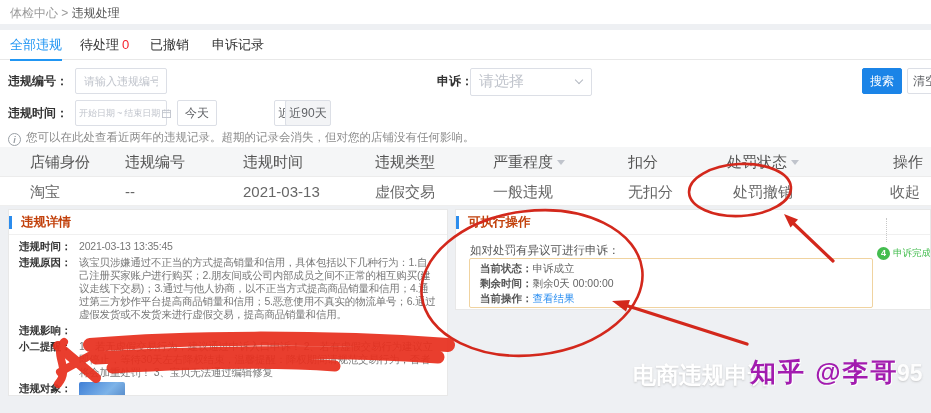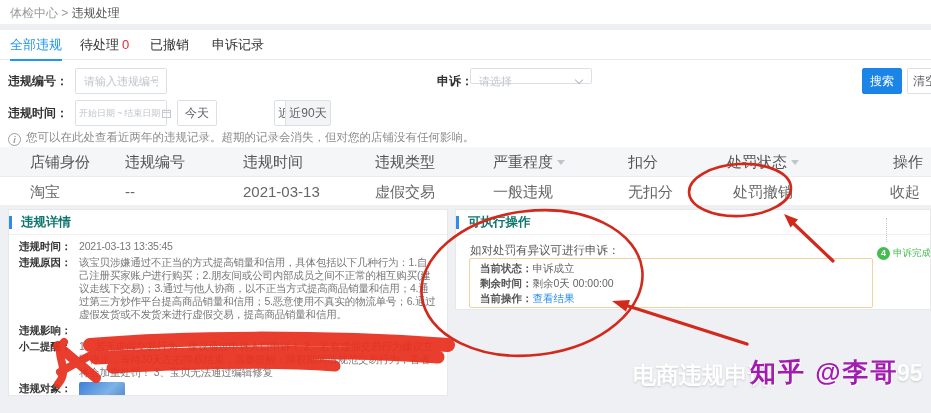--- a/index.html
+++ b/index.html
@@ -19,22 +19,22 @@
   .tab { position:absolute; top:6px; font-size:13px; color:#333; cursor:pointer; }
   .tab.active { color:#2196f3; }
   .tab.active .underline { position:absolute; left:0; right:0; bottom:-7px; height:2px; background:#2196f3; }
   .tab .badge { color:#f5222d; margin-left:3px; }
   .frow { position:absolute; height:26px; line-height:26px; }
   .flabel { position:absolute; font-weight:bold; color:#333; font-size:12px; }
   .tinput { position:absolute; height:26px; border:1px solid #dcdfe6; border-radius:2px;
             font-size:11px; padding:0 8px; color:#606266; outline:none; width:92px;
             font-family:"Liberation Sans","DejaVu Sans",sans-serif;}
   .tinput::placeholder { color:#c0c4cc; }
-  .selectbox { position:absolute; height:16px; width:122px; border:1px solid #dcdfe6; border-radius:2px;
-               color:#c0c4cc; font-size:11px; padding:0 8px; line-height:24px; cursor:pointer; }
+  .selectbox { position:absolute; height:28px; width:122px; border:1px solid #dcdfe6; border-radius:2px;
+               color:#c0c4cc; font-size:15px; padding:0 8px; line-height:24px; cursor:pointer; }
   .chev { position:absolute; right:9px; top:8px; width:6px; height:6px;
           border-right:1px solid #b4b9c2; border-bottom:1px solid #b4b9c2; transform:rotate(45deg); }
   .btn { position:absolute; height:26px; border-radius:2px; border:1px solid #dcdfe6; background:#fff;
          color:#606266; font-size:12px; text-align:center; line-height:24px; cursor:pointer; }
   .btn.primary { background:#1b84e7; border-color:#1b84e7; color:#fff; }
   .btn.graybg { background:#f3f4f6; }
   .daterange { position:absolute; left:75px; width:92px; height:26px; border:1px solid #dcdfe6;
                border-radius:2px; color:#c0c4cc; font-size:9px; line-height:24px; padding:0 3px;
                display:flex; align-items:center; gap:2px; white-space:nowrap; }
   .notice { position:absolute; left:8px; top:100px; color:#8c8c8c; font-size:11.5px; }
@@ -48,21 +48,21 @@
            border-bottom:1px solid #efefef; }
   .cell { position:absolute; top:0; line-height:30px; font-size:15px; color:#555; white-space:nowrap; }
   .trow .cell { color:#666; line-height:29px; }
   .filter-caret { display:inline-block; width:0; height:0; margin-left:4px; vertical-align:2px;
                   border-left:4px solid transparent; border-right:4px solid transparent;
                   border-top:5px solid #c0c4cc; cursor:pointer; }
   .link { color:#2a8ef1; cursor:pointer; text-decoration:none; }
   
   .card { position:absolute; background:#fff; border:1px solid #e8e8e8; overflow:hidden; }
   .card-head { position:relative; height:25px; line-height:25px; border-bottom:1px solid #f0f0f0;
-               font-weight:bold; font-size:12.5px; color:#0f766e; padding-left:12px; }
+               font-weight:bold; font-size:12.5px; color:#c2410c; padding-left:12px; }
   .card-head .bluebar { position:absolute; left:0; top:6px; width:3px; height:13px; background:#2b8ced; }
   .lcard { left:8px; top:209px; width:440px; height:187px; }
   .rcard { left:455px; top:209px; width:476px; height:101px; }
   .fields { padding:5px 10px 0 10px; }
   .frow2 { display:flex; margin-bottom:3px; }
   .fl { flex:0 0 60px; font-weight:bold; color:#333; font-size:10.5px; line-height:13px; }
   .fv { flex:1; color:#777; font-size:10.5px; line-height:13px; letter-spacing:-0.2px; }
   .thumb { width:46px; height:40px; border-radius:2px;
            background:linear-gradient(135deg,#3f7fd6 0%,#7db3e8 45%,#2d5fa8 100%); }
   

